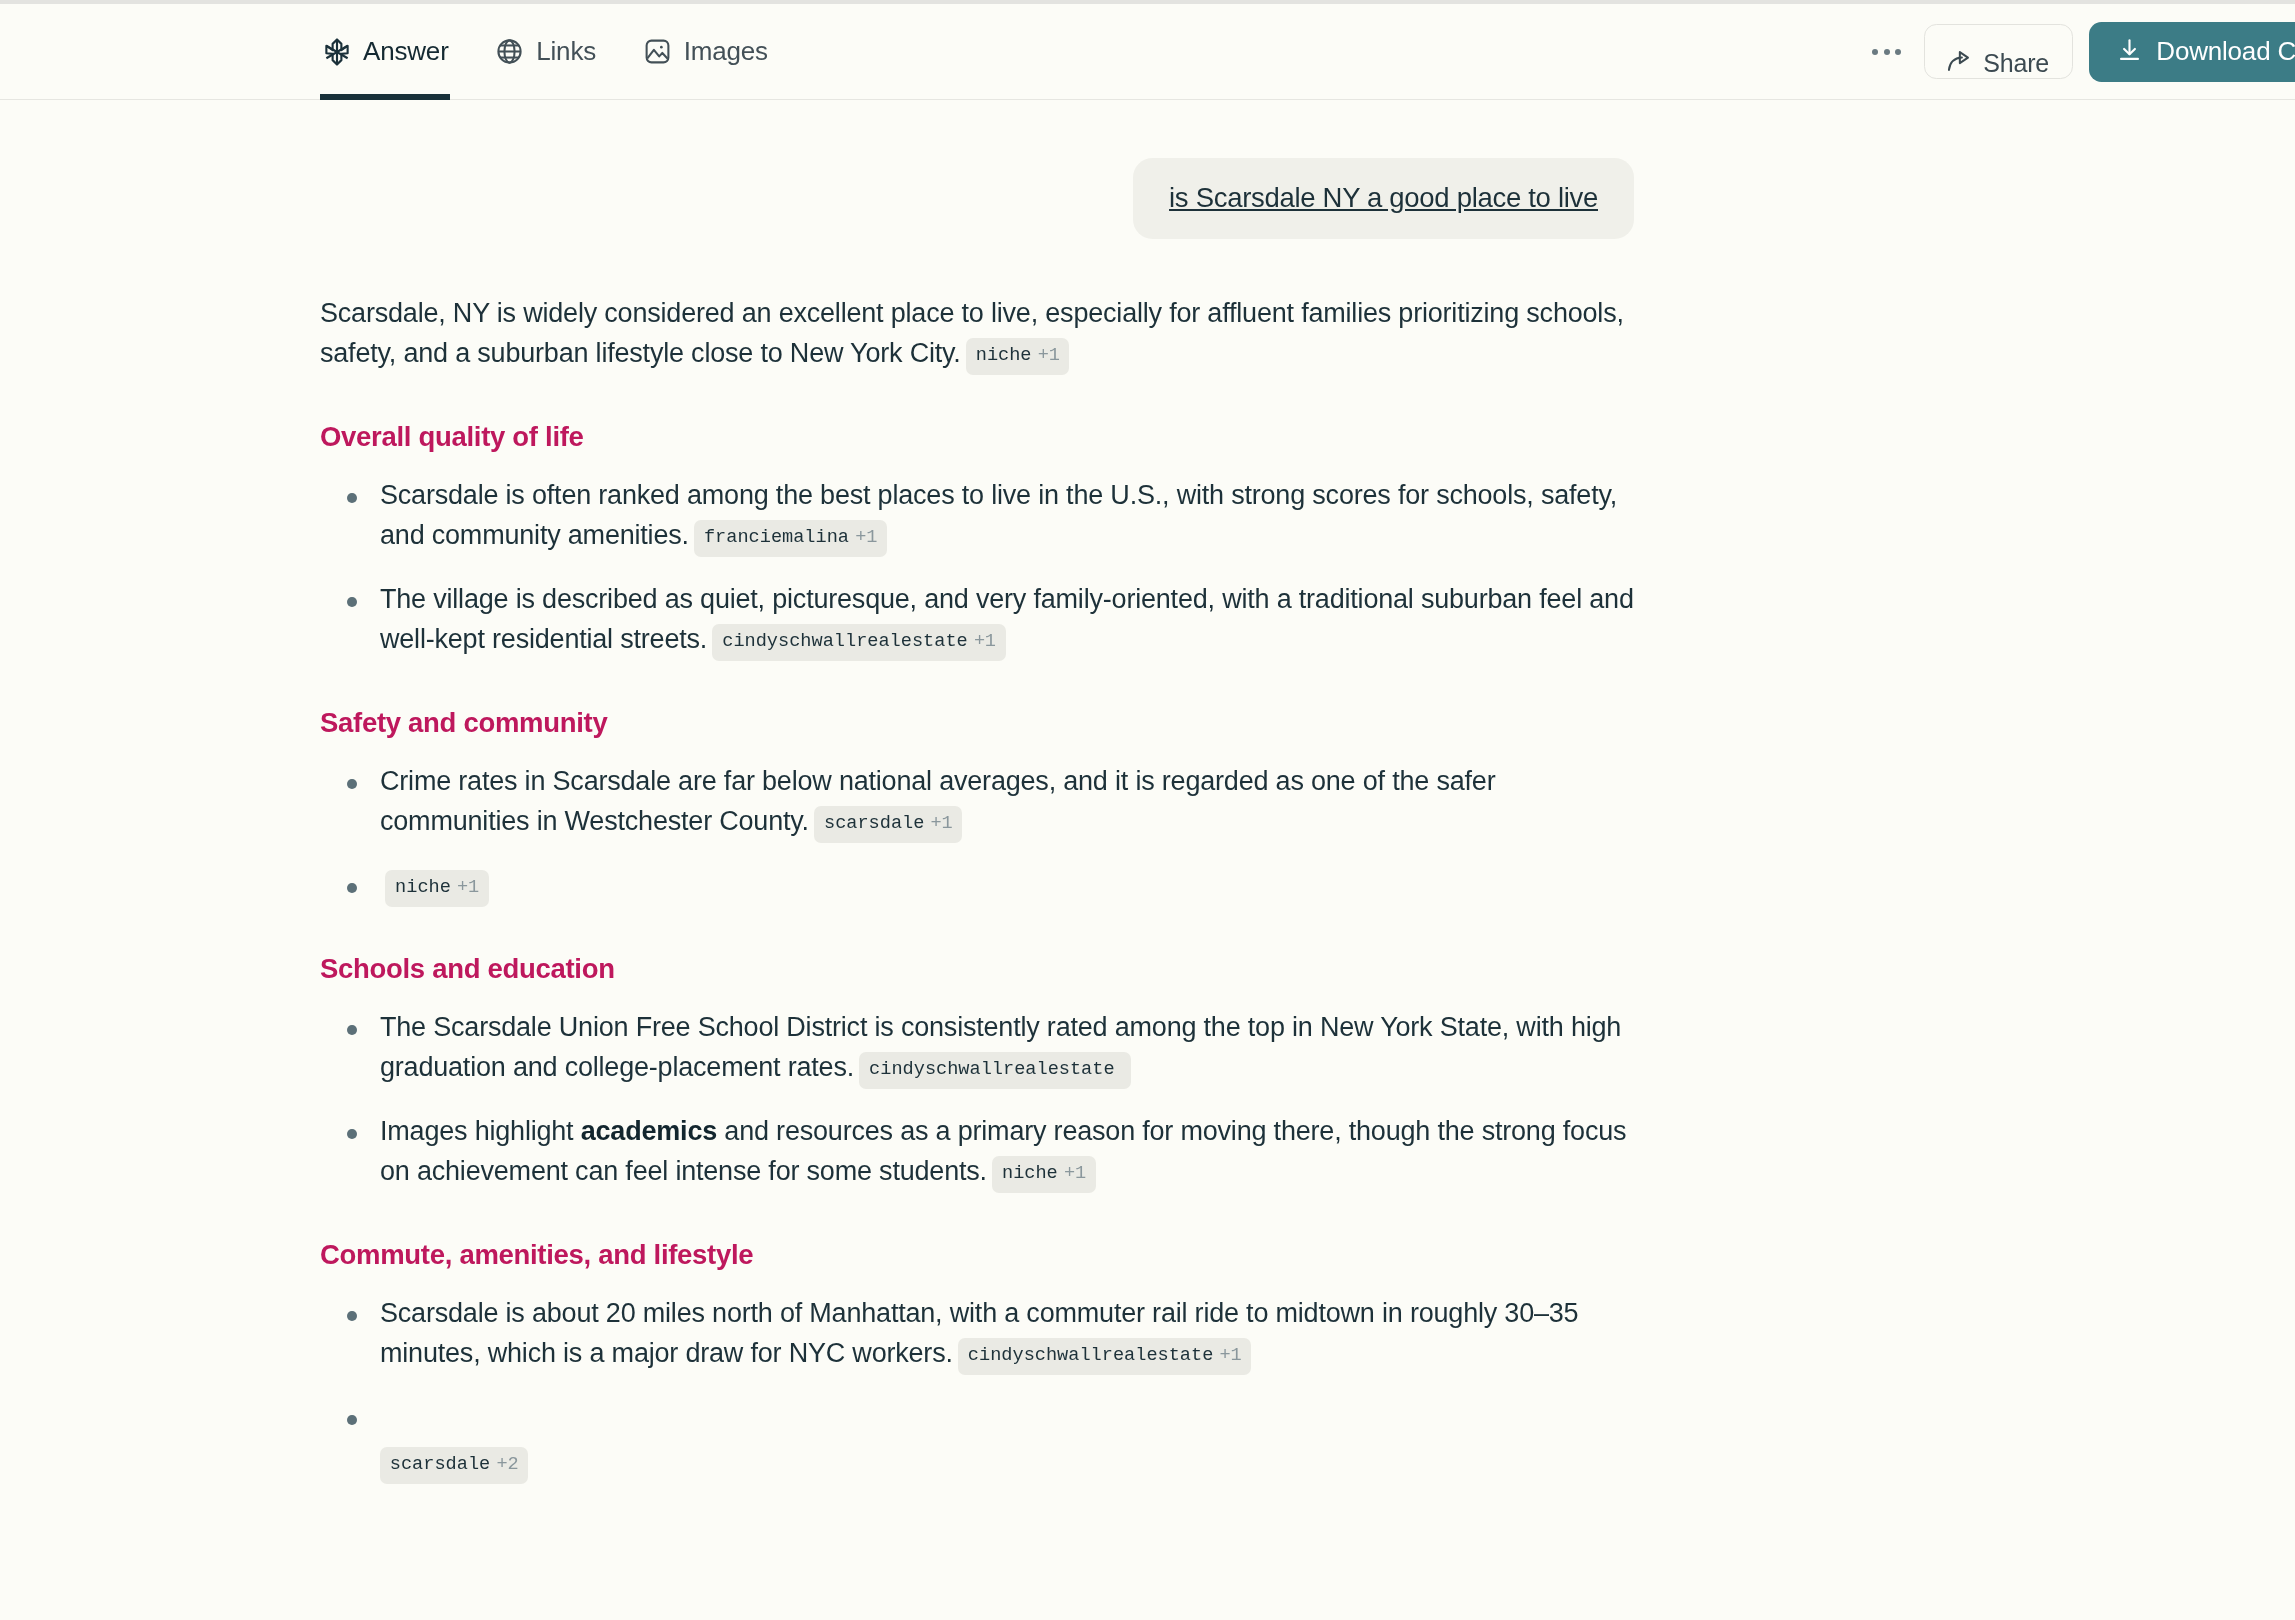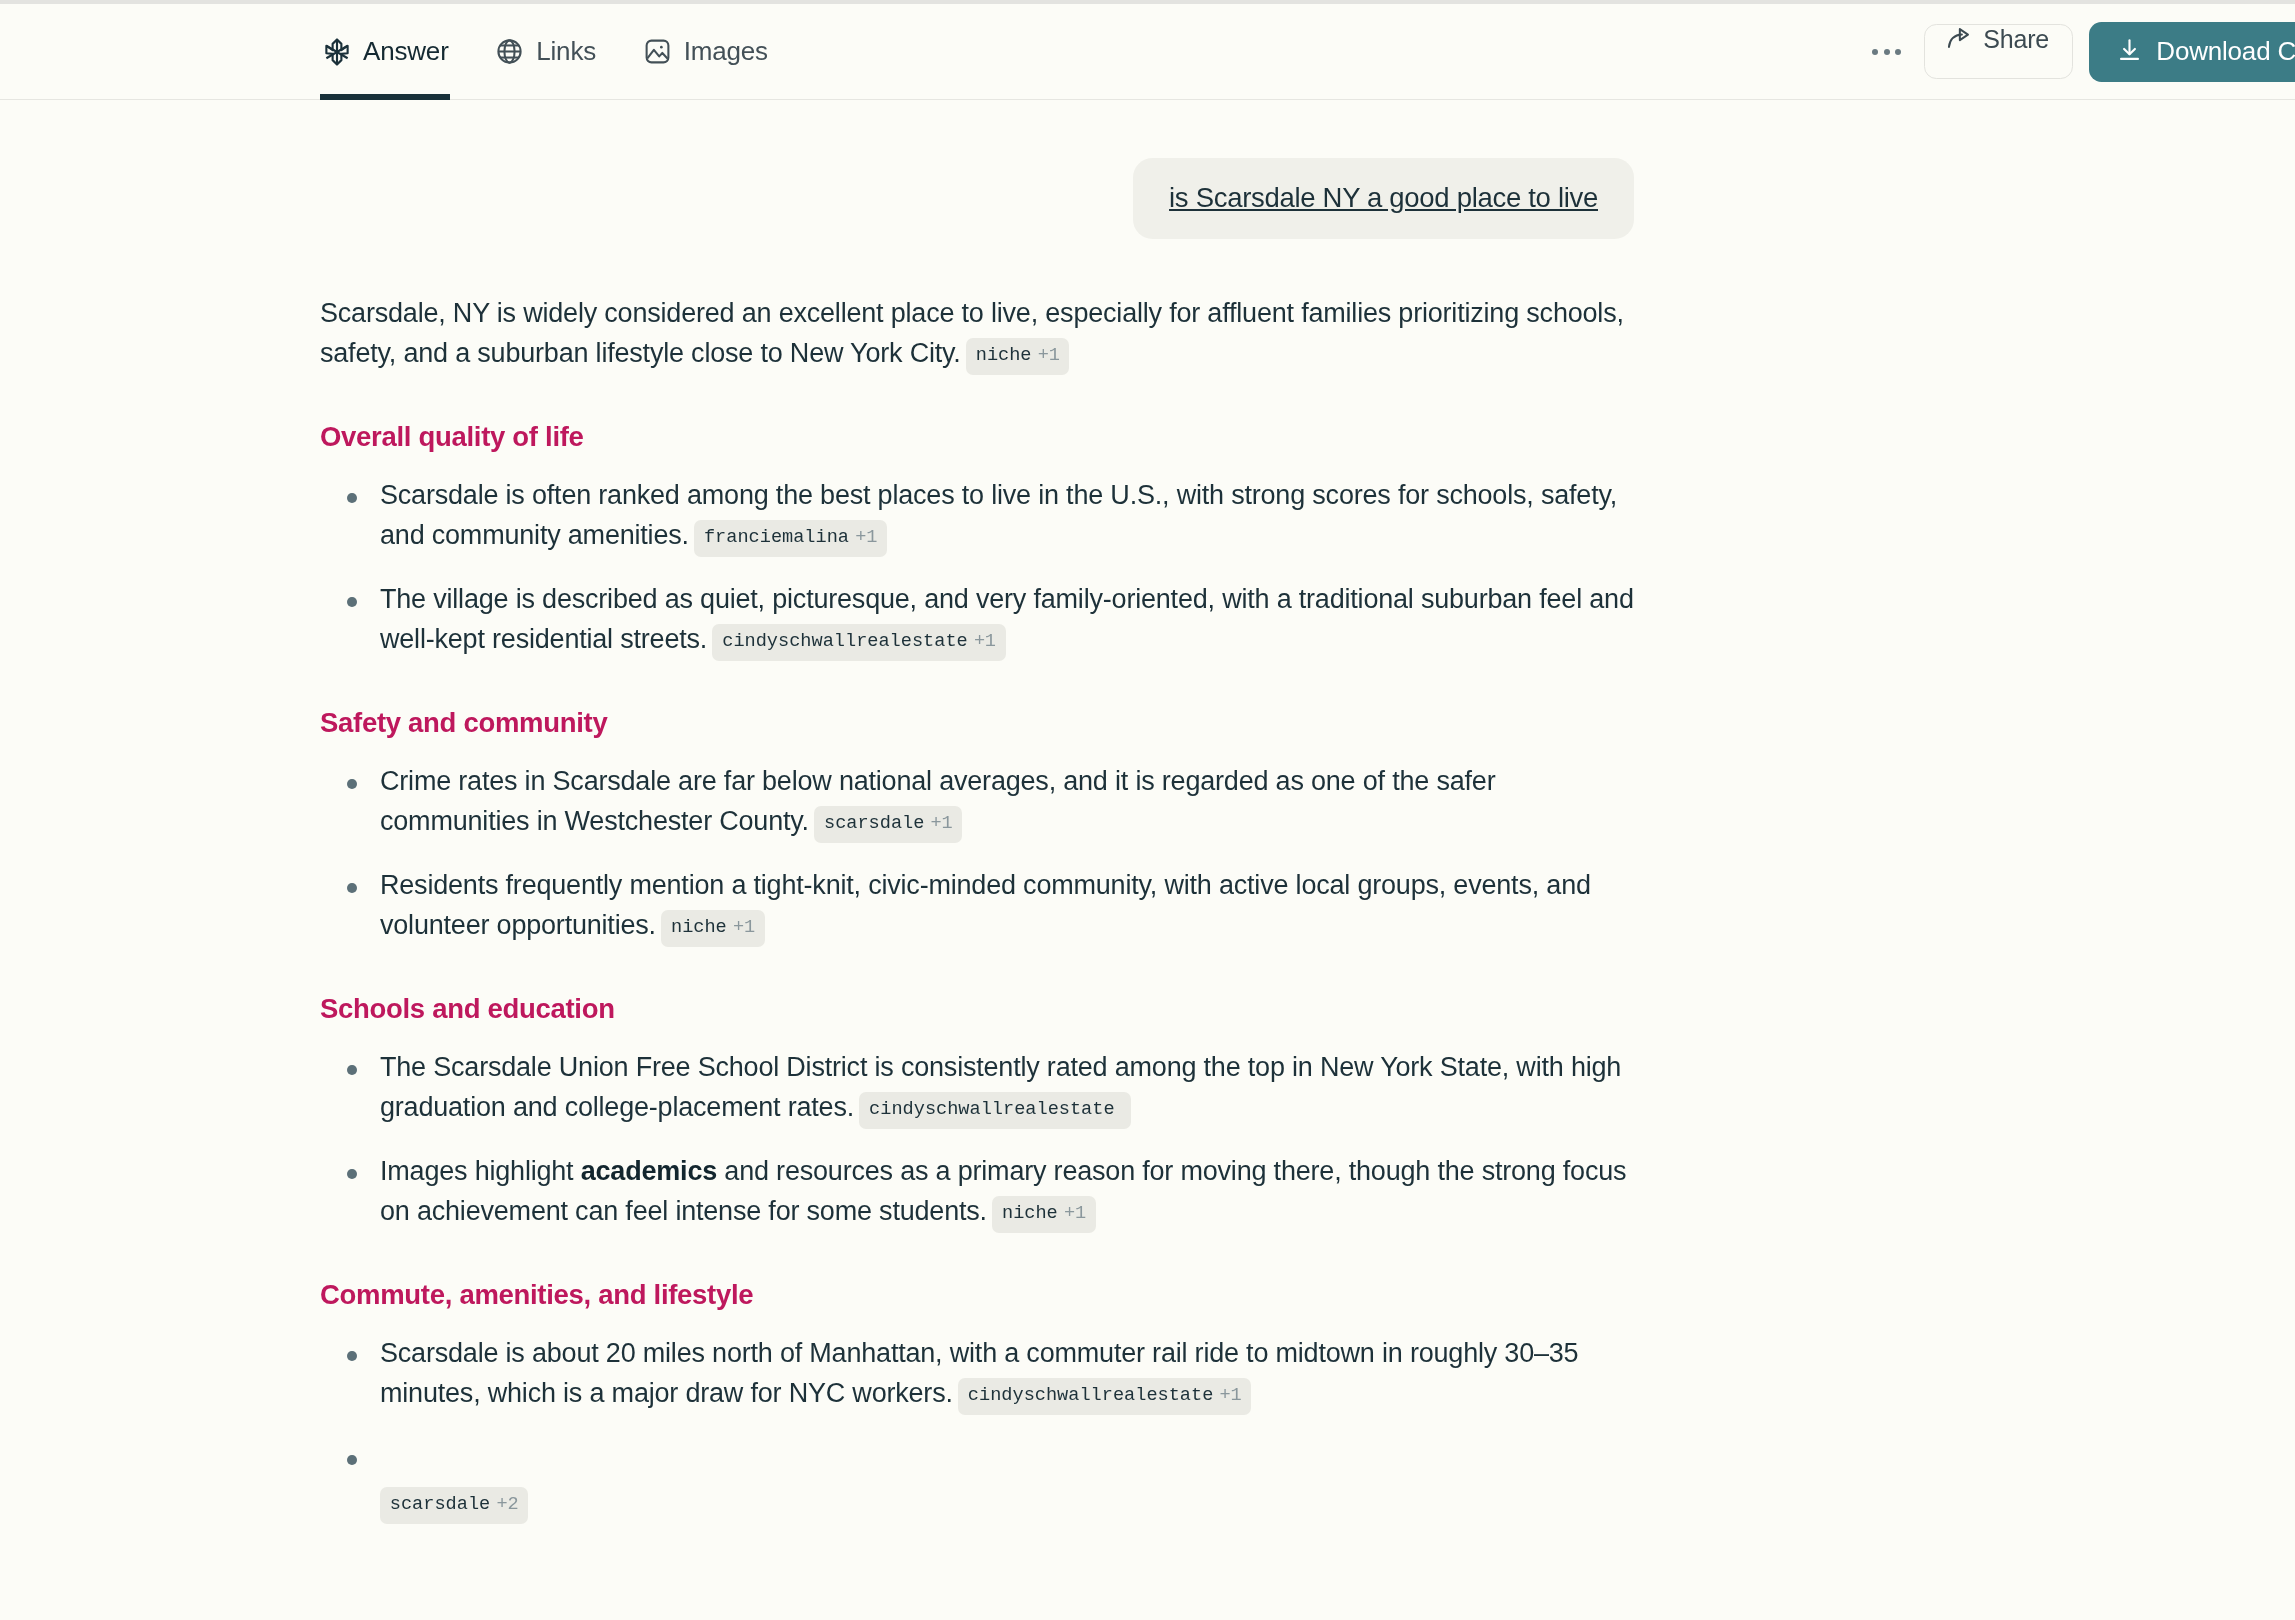--- a/index.html
+++ b/index.html
@@ -97,21 +97,21 @@
   .more-btn .dots {
     display: flex; gap: 5.3px;
   }
   .more-btn .dots i {
     width: 6.2px; height: 6.2px; border-radius: 50%;
     background: #6A7A81; display: block;
   }
 
   .share-btn {
     display: flex;
-    align-items: flex-start;
+    align-items: flex-end;
     gap: 11.5px;
     height: 55px;
     padding: 0 23px 0 19.5px;
     border: 1.8px solid #E3E3DE;
     border-radius: 12.4px;
     background: #FCFCF7;
     cursor: pointer;
     margin-right: 16px;
   }
   .share-btn .share-label {
@@ -362,21 +362,21 @@
 
       <h2 class="section-heading">Safety and community</h2>
       <ul class="bullets">
         <li>
           <span>Crime rates in Scarsdale are far below national averages, and it is regarded as one of the safer communities in Westchester County.</span><span class="chip">
               <span class="chip-src">scarsdale</span>
               <span class="chip-more">+1</span>
             </span>
         </li>
         <li>
-          <span>Residents frequently mention a tight-knit, civic-minded community, with active local groups, events, and volunteer opportunities.</span><span class="chip">
+          <span class="chip">
               <span class="chip-src">niche</span>
               <span class="chip-more">+1</span>
             </span>
         </li>
       </ul>
 
       <h2 class="section-heading">Schools and education</h2>
       <ul class="bullets">
         <li>
           <span>The Scarsdale Union Free School District is consistently rated among the top in New York State, with high graduation and college-placement rates.</span><span class="chip">

